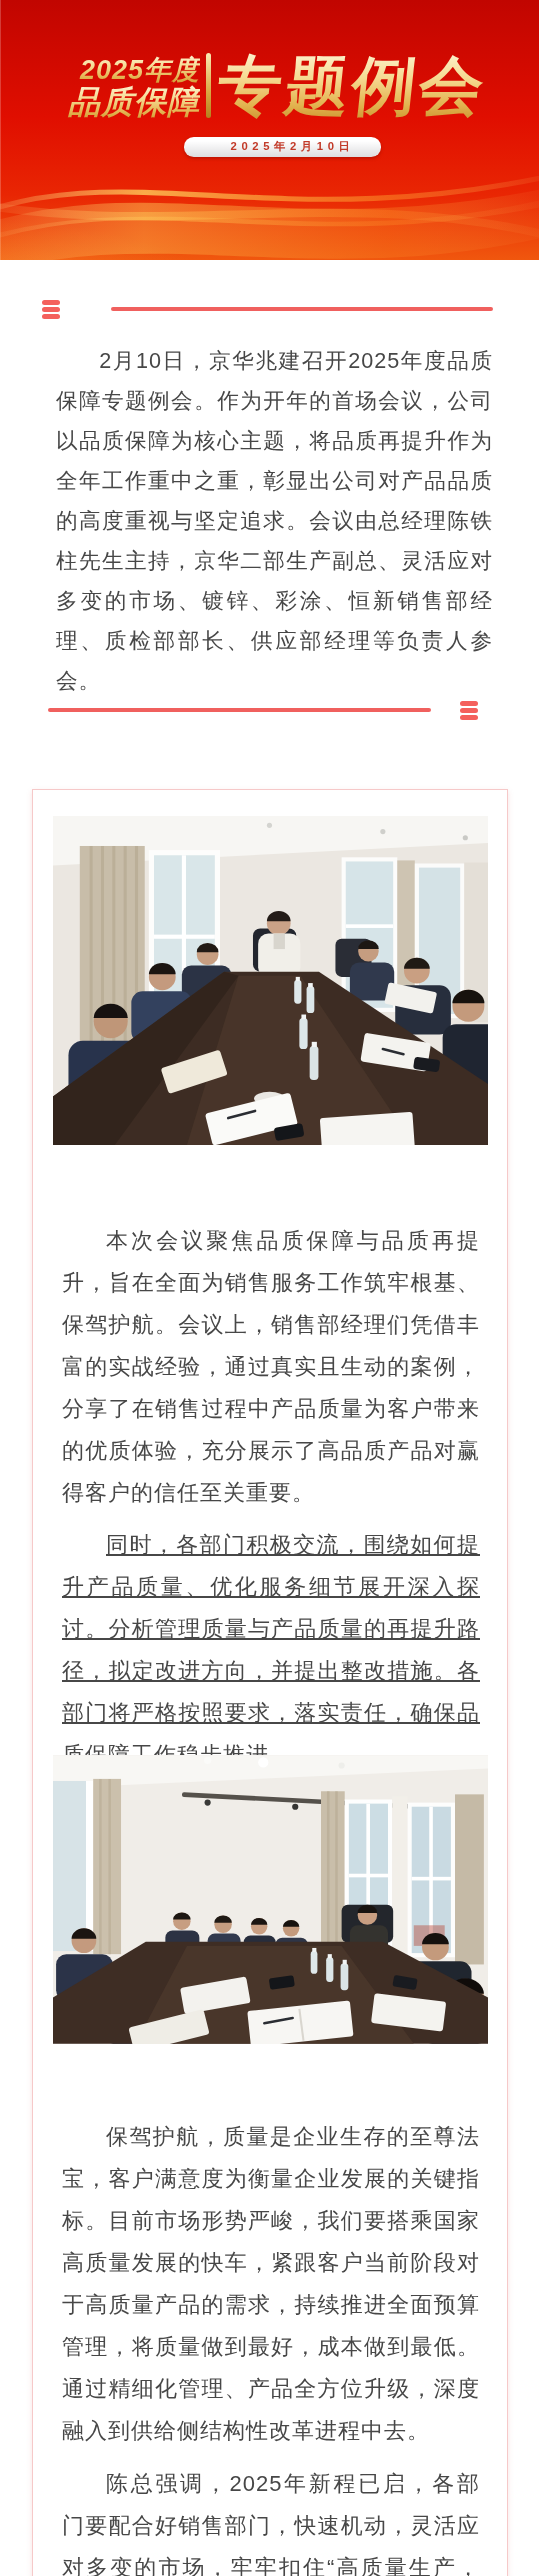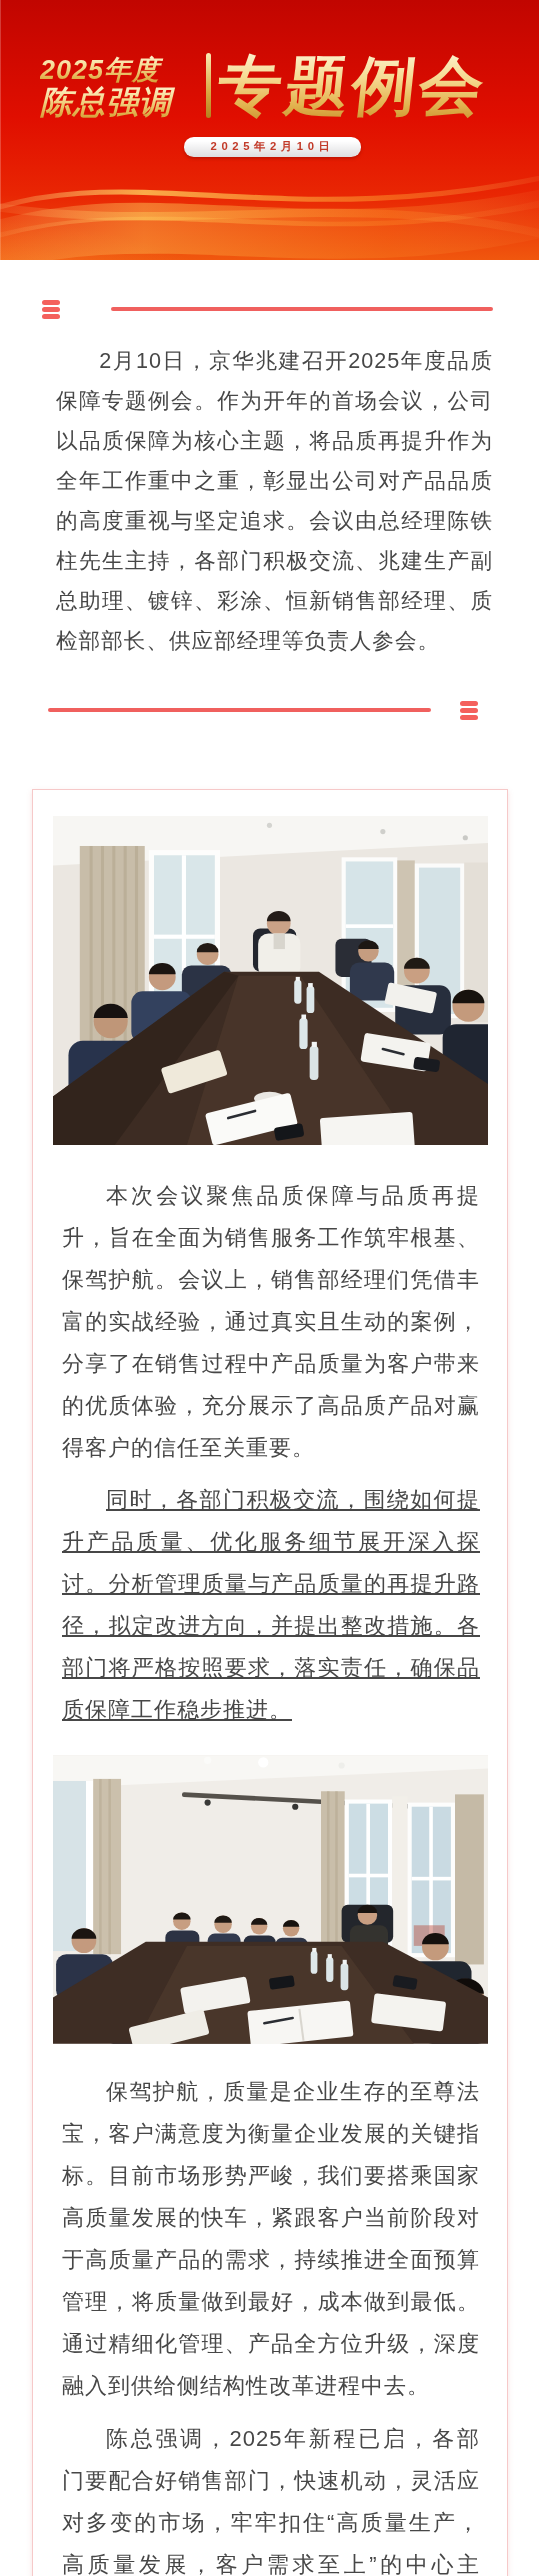--- a/index.html
+++ b/index.html
@@ -4,53 +4,53 @@
 <style>
   html,body{margin:0;padding:0;background:#fff;}
   .page{position:relative;width:540px;height:3044px;background:#fff;overflow:hidden;
         font-family:"Liberation Sans",sans-serif;}
 
   
   .banner{position:absolute;left:0;top:0;width:540px;height:260px;overflow:hidden;}
   .banner-art{position:absolute;left:0;top:0;}
   .goldtxt{background:linear-gradient(180deg,#fdf6d8 5%,#f6da92 40%,#e2b24e 72%,#c08420 100%);
            -webkit-background-clip:text;background-clip:text;color:transparent;}
-  .pretitle{position:absolute;left:40px;width:160px;text-align:left;font-weight:bold;
+  .pretitle{position:absolute;left:40px;width:160px;text-align:right;font-weight:bold;
             font-style:italic;letter-spacing:1px;white-space:nowrap;}
   .pre1{top:52px;font-size:27px;}
   .pre2{top:81px;font-size:32px;}
   .gold-bar{position:absolute;left:206px;top:53px;width:4.6px;height:65px;border-radius:2.6px;
             background:linear-gradient(180deg,#fbeab4,#d9a843 60%,#b5801d);}
   .main-title{position:absolute;left:218px;top:43px;width:289px;font-size:64px;font-weight:bold;
               letter-spacing:3.1px;transform:skewX(-6deg);white-space:nowrap;}
   .date-pill{position:absolute;left:184px;top:137px;width:177px;height:19.6px;border-radius:9.8px;
              background:linear-gradient(180deg,#ffffff 20%,#dddddf 100%);
              display:flex;align-items:center;justify-content:center;
              color:#c23a29;font-size:11.3px;font-weight:bold;letter-spacing:4.6px;
-             box-shadow:0 1.5px 3.1px rgba(110,0,0,.35);}
+             box-shadow:0 1.5px 3.1px rgba(110,0,0,.35);padding-left:20px;}
 
   
   .menu-icon{position:absolute;display:flex;flex-direction:column;gap:2.6px;}
   .menu-icon i{display:block;width:17.5px;height:4.6px;border-radius:2.6px;background:#f4605c;}
   .div-line{position:absolute;height:3.6px;border-radius:2.1px;background:#f0605e;}
   .mi-top{left:42px;top:300px;}
   .dl-top{left:111px;top:307px;width:382px;}
   .mi-bottom{left:460px;top:701px;}
   .dl-bottom{left:48px;top:708px;width:383px;}
 
   
   .para{position:absolute;margin:0;color:#474747;text-align:justify;text-indent:2em;
         letter-spacing:1px;}
   .p1{left:56px;top:341px;width:437px;font-size:21.6px;line-height:40px;}
   .incard{font-size:22px;line-height:42px;}
 
   
   .card{position:absolute;left:32px;top:789px;width:474px;height:2000px;background:#fff;
         border:1px solid #f6c9c9;box-shadow:0 1.5px 5.2px rgba(225,150,150,.28);}
-  .card .para{left:29px;width:418px;}
+  .card .para{left:29px;width:418px;margin-top:45px;}
   .photo{position:absolute;left:20px;width:435px;margin:0;overflow:hidden;background:#e8e4de;}
   .photo svg{display:block;}
   .ph1{top:26px;height:329px;}
   .ph2{top:965px;height:289px;}
   .p2{top:385px;}
   .p3{top:689px;text-decoration:underline;}
   .p4{top:1281px;}
   .p5{top:1628px;}
 </style>
 </head>
@@ -80,34 +80,34 @@
         </linearGradient>
       </defs>
       <rect width="1048" height="505" fill="url(#gRed)"></rect>
       <ellipse cx="190" cy="482" rx="430" ry="150" fill="url(#gGlow)"></ellipse>
       <path d="M-80,430 C240,290 540,470 1120,330" fill="none" stroke="url(#gRibbon)" stroke-width="10" opacity="0.85"></path>
       <path d="M-80,470 C280,330 560,500 1120,370" fill="none" stroke="url(#gRibbon)" stroke-width="34" opacity="0.5"></path>
       <path d="M-80,512 C300,380 620,545 1120,408" fill="none" stroke="url(#gRibbon)" stroke-width="72" opacity="0.38"></path>
       <path d="M-80,390 C320,470 700,350 1120,472" fill="none" stroke="url(#gRibbon)" stroke-width="16" opacity="0.45"></path>
     </svg>
     <div class="pretitle pre1 goldtxt">2025年度</div>
-    <div class="pretitle pre2 goldtxt">陈总强调</div>
+    <div class="pretitle pre2 goldtxt">品质保障</div>
     <div class="gold-bar"></div>
     <div class="main-title goldtxt">专题例会</div>
     <div class="date-pill">2025年2月10日</div>
   </header>
 
   <span class="menu-icon mi-top">
       <i></i>
       <i></i>
       <i></i>
     </span>
   <span class="div-line dl-top"></span>
 
-  <p class="para p1">2月10日，京华兆建召开2025年度品质保障专题例会。作为开年的首场会议，公司以品质保障为核心主题，将品质再提升作为全年工作重中之重，彰显出公司对产品品质的高度重视与坚定追求。会议由总经理陈铁柱先生主持，各部门积极交流、兆建生产副总助理、镀锌、彩涂、恒新销售部经理、质检部部长、供应部经理等负责人参会。</p>
+  <p class="para p1">2月10日，京华兆建召开2025年度品质保障专题例会。作为开年的首场会议，公司以品质保障为核心主题，将品质再提升作为全年工作重中之重，彰显出公司对产品品质的高度重视与坚定追求。会议由总经理陈铁柱先生主持，京华二部生产副总、灵活应对多变的市场、镀锌、彩涂、恒新销售部经理、质检部部长、供应部经理等负责人参会。</p>
 
   <span class="div-line dl-bottom"></span>
   <span class="menu-icon mi-bottom">
       <i></i>
       <i></i>
       <i></i>
     </span>
 
   <section class="card">
 

